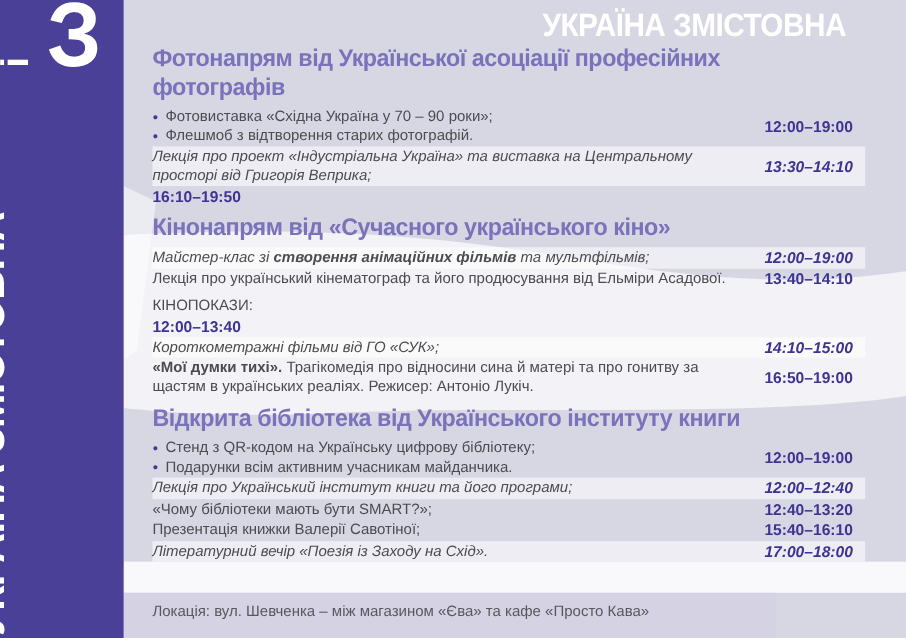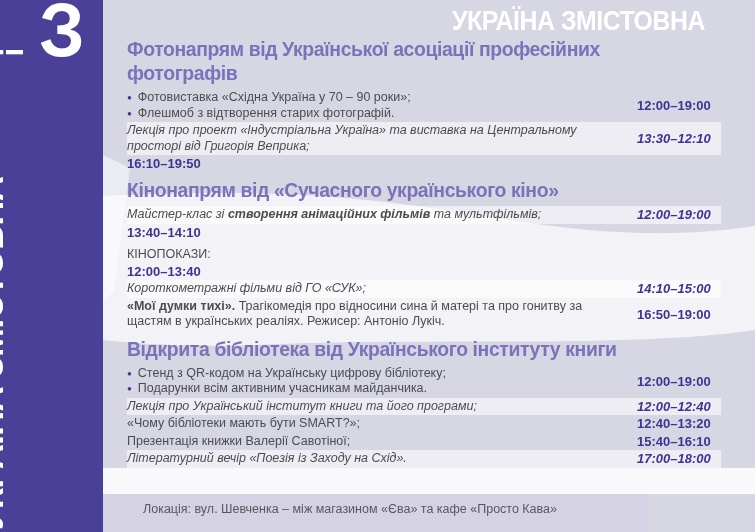--- a/index.html
+++ b/index.html
@@ -30,21 +30,21 @@
   .row.shaded { background:rgba(255,255,255,0.55);font-style:italic; }
   .row.label-row { margin-top:5px;align-items:flex-end; }
   .cell-text { flex:1 1 auto; font-size:12.5px; line-height:15.5px; color:#4c4c50; padding-right:10px; }
   .cell-text .b { font-weight:700; }
   .cell-time { flex:0 0 84px; font-size:13px; font-weight:700; color:#3d3492; white-space:nowrap; }
   .bullet-line { display:flex; align-items:flex-start; }
   .dot { color:#433a8f; font-size:8px; line-height:15.5px; margin-right:6px; }
 
   
   .white-band { position:absolute; left:103px; top:468px; width:652px; height:26px; background:rgba(255,255,255,0.85); z-index:1; }
-  .footer { position:absolute; left:103px; bottom:0; width:544px; height:38px; background:#d4d2e3; z-index:2;padding-left:16px; }
+  .footer { position:absolute; left:103px; bottom:0; width:544px; height:38px; background:#d4d2e3; z-index:2; }
   .footer-text { padding:8px 0 0 24px; font-size:12.5px; color:#58585e; }
 </style>
 </head>
 <body>
 
 <div class="page">
 
   <svg class="bg-wave" viewBox="0 0 755 532" xmlns="http://www.w3.org/2000/svg">
     <path d="M103,196 C 260,188 360,196 470,214 C 580,232 660,240 755,226 L755,330 C 640,348 420,338 280,344 C 200,348 140,344 103,340 Z" fill="#ffffff" opacity="0.7"></path>
     <path d="M103,155 L130,168 L114,292 L103,300 Z" fill="#ffffff" opacity="0.5"></path>
@@ -76,33 +76,34 @@
               </div>
               <div class="bullet-line">
                 <span class="dot">●</span>
                 <span>Флешмоб з відтворення старих фотографій.</span>
               </div>
             </div>
             <div class="cell-time">12:00–19:00</div>
           </div>
           <div class="row shaded">
             <div class="cell-text"><span>Лекція про проект «Індустріальна Україна» та виставка на Центральному просторі від Григорія Веприка;</span></div>
-            <div class="cell-time">13:30–12:10</div>
+            <div class="cell-time">13:30–14:10</div>
           </div>
           <div class="row">
             <div class="cell-time">16:10–19:50</div>
           </div>
         </section>
         <section class="section">
           <div class="section-title">Кінонапрям від «Сучасного українського кіно»</div>
           <div class="row shaded">
             <div class="cell-text"><span>Майстер-клас зі </span><span class="b">створення анімаційних фільмів</span><span> та мультфільмів;</span></div>
             <div class="cell-time">12:00–19:00</div>
           </div>
           <div class="row">
+            <div class="cell-text"><span>Лекція про український кінематограф та його продюсування від Ельміри Асадової.</span></div>
             <div class="cell-time">13:40–14:10</div>
           </div>
           <div class="row label-row">
             <div class="cell-text"><span>КІНОПОКАЗИ:</span></div>
             <div class="cell-time"></div>
           </div>
           <div class="row">
             <div class="cell-time">12:00–13:40</div>
           </div>
           <div class="row shaded">

